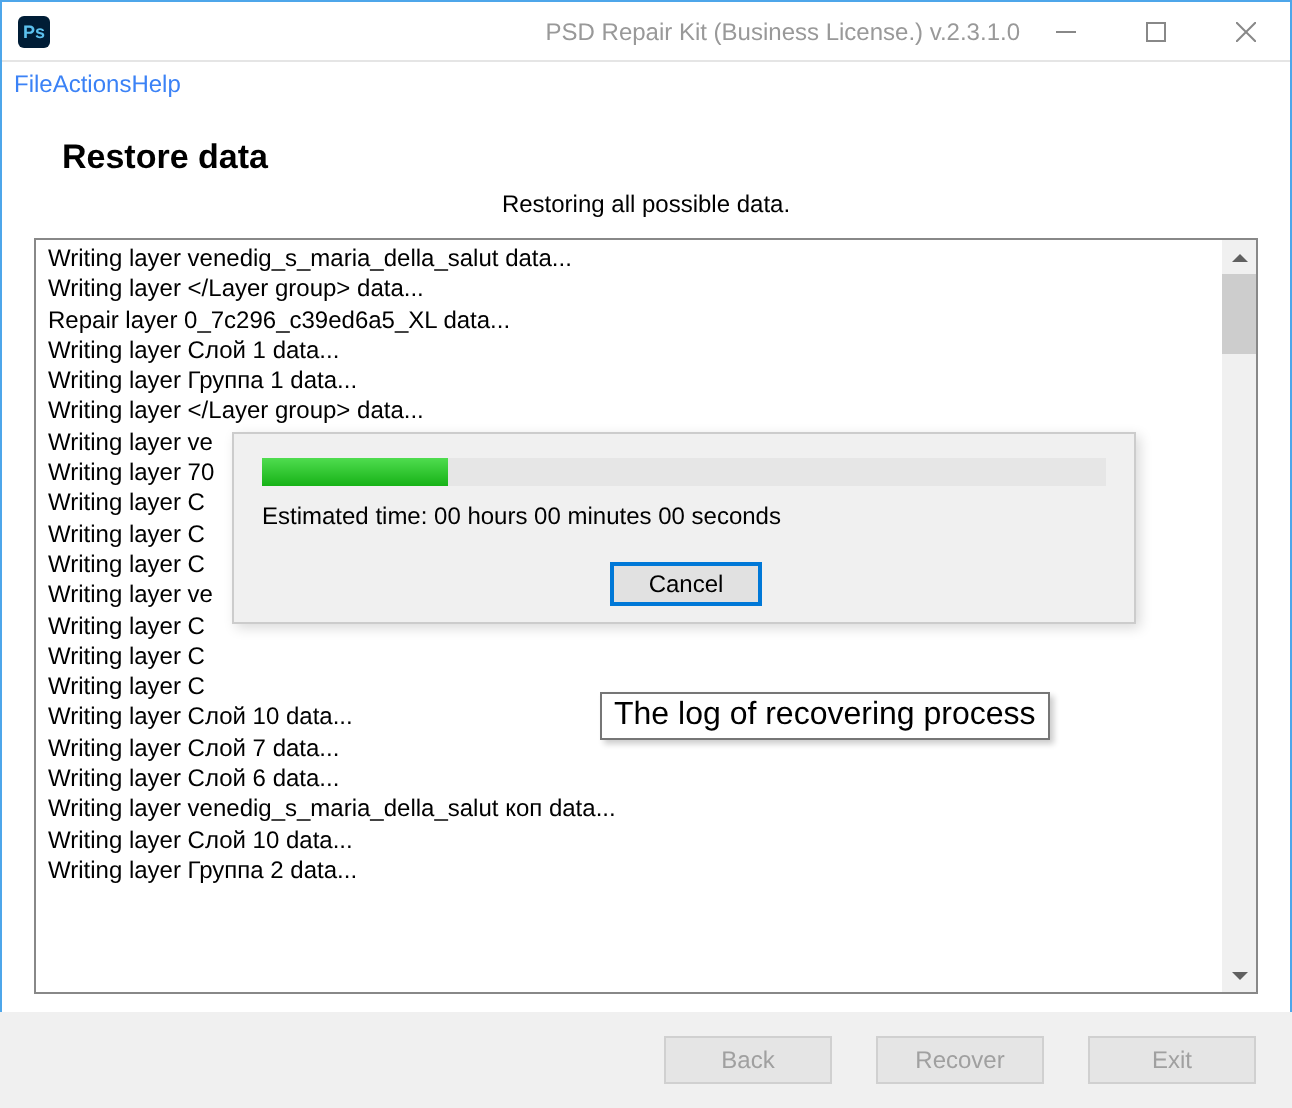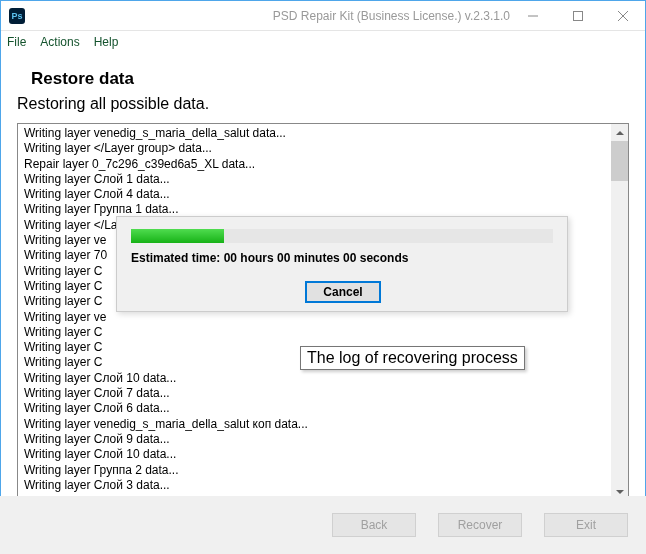--- a/index.html
+++ b/index.html
@@ -41,36 +41,36 @@
     justify-content: center;
     color: #888;
     cursor: pointer;
   }
   .win-btn svg { width: 10px; height: 10px; }
   .menubar {
     height: 22px;
     display: flex;
     align-items: center;
     padding: 0 6px;
-    gap: 14px;
-    font-size: 12px;
-    color: #14532d;
+    font-size: 12px;
+    color: #3b82f6;
   }
   .menubar span { cursor: pointer; }
   .content { padding: 10px 16px 0 16px; position: relative; }
   .heading {
     font-size: 17px;
     font-weight: bold;
     margin: 6px 0 6px 14px;
     color: #000;
   }
   .subheading {
-    font-size: 16px;
+    font-size: 12px;
     margin-bottom: 10px;
     color: #000;
+    text-align: center;
   }
   .log-box {
     border: 1px solid #888;
     height: 378px;
     overflow: hidden;
     position: relative;
     background: #fff;
   }
   .log-lines {
     padding: 2px 6px;
@@ -96,21 +96,21 @@
   .scroll-thumb {
     position: absolute;
     top: 17px;
     left: 0; right: 0;
     height: 40px;
     background: #cdcdcd;
   }
   .footer {
     position: absolute;
     left: 0; right: 0; bottom: 0;
-    height: 58px;
+    height: 48px;
     background: #f0f0f0;
     display: flex;
     align-items: center;
     justify-content: flex-end;
     padding-right: 18px;
     gap: 22px;
   }
   .btn {
     width: 84px;
     height: 24px;
@@ -125,21 +125,20 @@
   .progress-dialog {
     position: absolute;
     left: 116px;
     top: 216px;
     width: 452px;
     height: 96px;
     background: #f0f0f0;
     border: 1px solid #ccc;
     box-shadow: 2px 2px 6px rgba(0,0,0,0.15);
     padding: 12px 14px;
-    font-weight: bold;
   }
   .progress-track {
     width: 100%;
     height: 14px;
     background: #e6e6e6;
     border-radius: 0;
     position: relative;
     overflow: hidden;
   }
   .progress-fill {
@@ -215,40 +214,37 @@
 <div class="content">
   <div class="heading">Restore data</div>
   <div class="subheading">Restoring all possible data.</div>
 
   <div class="log-box">
     <div class="log-lines" id="log-lines">
         <div>Writing layer venedig_s_maria_della_salut data...</div>
         <div>Writing layer &lt;/Layer group&gt; data...</div>
         <div>Repair layer 0_7c296_c39ed6a5_XL data...</div>
         <div>Writing layer Слой 1 data...</div>
-        <div>Writing layer Слой 4 data...</div>
         <div>Writing layer Группа 1 data...</div>
         <div>Writing layer &lt;/Layer group&gt; data...</div>
         <div>Writing layer ve</div>
         <div>Writing layer 70</div>
         <div>Writing layer C</div>
         <div>Writing layer C</div>
         <div>Writing layer C</div>
         <div>Writing layer ve</div>
         <div>Writing layer C</div>
         <div>Writing layer C</div>
         <div>Writing layer C</div>
         <div>Writing layer Слой 10 data...</div>
         <div>Writing layer Слой 7 data...</div>
         <div>Writing layer Слой 6 data...</div>
         <div>Writing layer venedig_s_maria_della_salut коп data...</div>
-        <div>Writing layer Слой 9 data...</div>
         <div>Writing layer Слой 10 data...</div>
         <div>Writing layer Группа 2 data...</div>
-        <div>Writing layer Слой 3 data...</div>
       </div>
     <div class="scrollbar">
       <div class="scroll-arrow up">
         <svg width="8" height="4" viewBox="0 0 8 4">
             <path d="M0 4 L4 0 L8 4 Z" fill="#606060"></path>
           </svg>
       </div>
       <div class="scroll-thumb"></div>
       <div class="scroll-arrow down">
         <svg width="8" height="4" viewBox="0 0 8 4">

